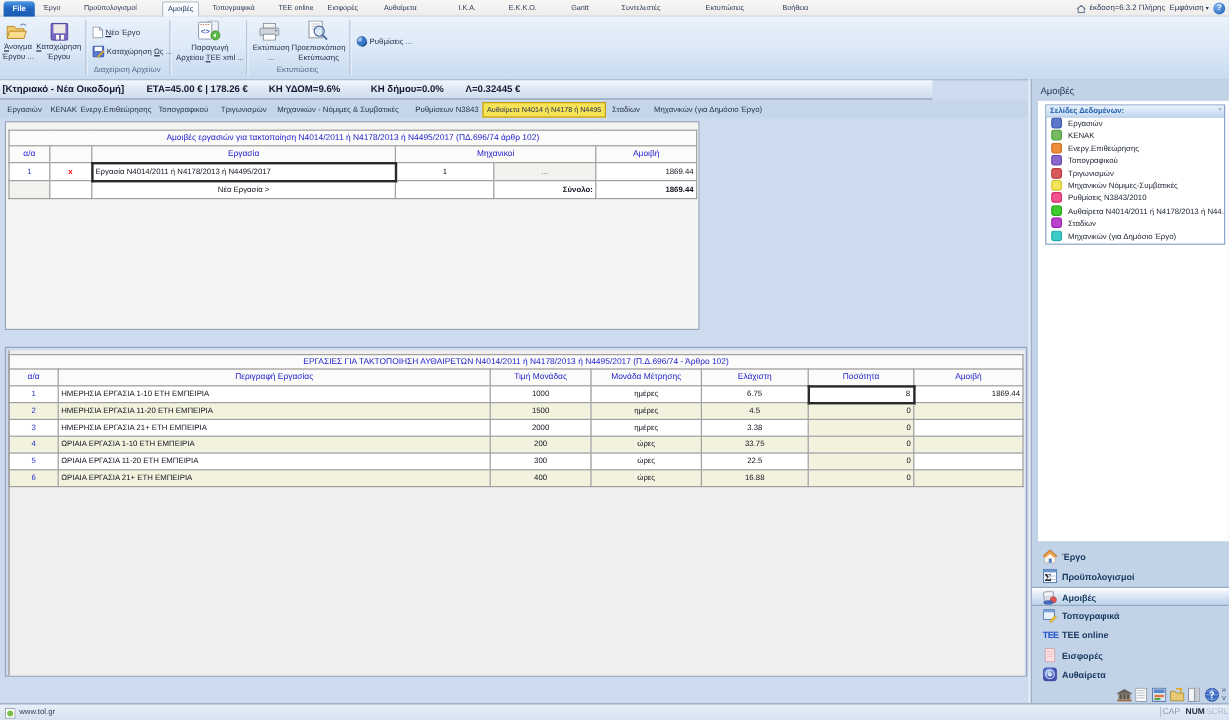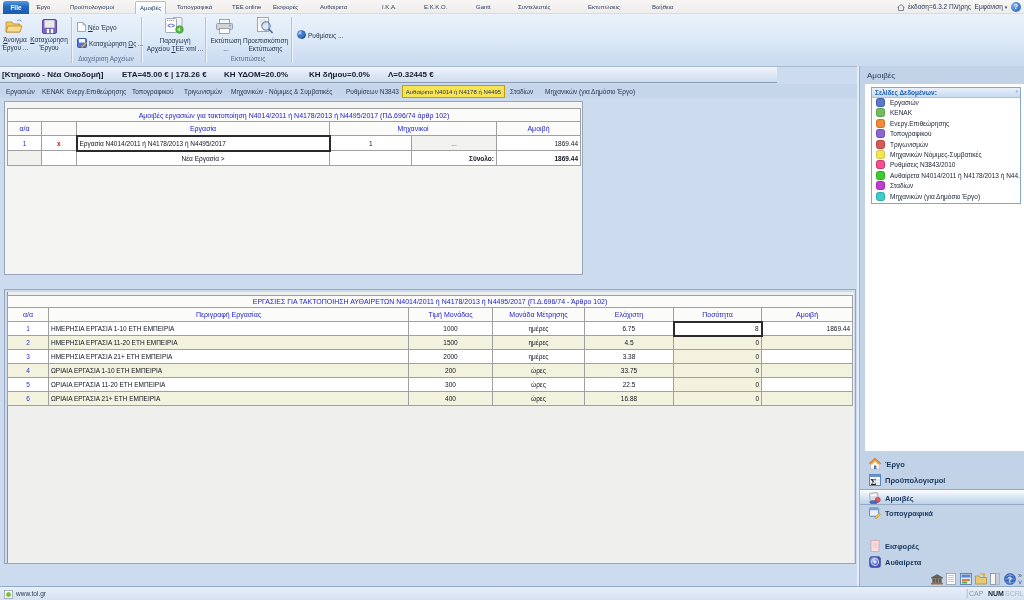--- a/index.html
+++ b/index.html
@@ -161,21 +161,21 @@
   <circle cx="4.5" cy="4.5" r="4" fill="#3a78cc"></circle>
   <path d="M4.5 0.5 A4 4 0 0 0 0.5 4.5 L4.5 4.5 Z" fill="#9ec2ea"></path>
   <path d="M8.5 4.5 A4 4 0 0 1 4.5 8.5" fill="none" stroke="#16408a" stroke-width="1"></path>
   <circle cx="4.5" cy="4.5" r="4" fill="none" stroke="#1a4a90" stroke-width="0.5"></circle>
 </svg>
 <div class="rstxt" style="left:308px; top:31.5px;">Ρυθμίσεις ...</div>
 
 <div class="abs" id="infobar">
   <span style="left:2px;">[Κτηριακό - Νέα Οικοδομή]</span>
   <span style="left:122px;">ΕΤΑ=45.00 € | 178.26 €</span>
-  <span style="left:224px;">ΚΗ ΥΔΟΜ=20.0%</span>
+  <span style="left:224px;">ΚΗ ΥΔΟΜ=9.6%</span>
   <span style="left:309px;">ΚΗ δήμου=0.0%</span>
   <span style="left:388px;">Λ=0.32445 €</span>
 </div>
 
 <div class="abs" id="tabrow">
   <span style="left:6px;">Εργασιών</span>
   <span style="left:42px;">ΚΕΝΑΚ</span>
   <span style="left:67px;">Ενεργ.Επιθεώρησης</span>
   <span style="left:132px;">Τοπογραφικού</span>
   <span style="left:184px;">Τριγωνισμών</span>
@@ -357,20 +357,24 @@
     <span class="ntxt">Αμοιβές</span>
   </div>
   <div class="nav" style="top:438.9px;">
     <svg class="nic" width="13" height="12" viewBox="0 0 13 12">
         <rect x="0.5" y="0.5" width="10" height="9" rx="1" fill="#e8f0fa" stroke="#5a80b4"></rect>
         <rect x="0.5" y="0.5" width="10" height="2.5" fill="#7aa2d4"></rect>
         <path d="M6 11 L11 6 L12.5 7.5 L7.5 12.5 Z" fill="#f0c040" stroke="#b08818" stroke-width="0.5"></path>
       </svg>
     <span class="ntxt">Τοπογραφικά</span>
   </div>
+  <div class="nav" style="top:455.2px;">
+    <span class="nic" style="font-size:7.5px; font-weight:bold; color:#2255cc; letter-spacing:-0.5px; top:4px; width:14px;">TEE</span>
+    <span class="ntxt">TEE online</span>
+  </div>
   <div class="nav" style="top:471.5px;">
     <svg class="nic" width="11" height="12" viewBox="0 0 11 12">
         <rect x="1.5" y="0.5" width="8" height="11" fill="#fbdfe2" stroke="#c8a0a8" stroke-width="0.7"></rect>
         <line x1="3" y1="3" x2="8" y2="3" stroke="#e8b8c0" stroke-width="0.7"></line>
         <line x1="3" y1="5" x2="8" y2="5" stroke="#e8b8c0" stroke-width="0.7"></line>
         <line x1="3" y1="7" x2="8" y2="7" stroke="#e8b8c0" stroke-width="0.7"></line>
       </svg>
     <span class="ntxt">Εισφορές</span>
   </div>
   <div class="nav" style="top:487.8px;">

